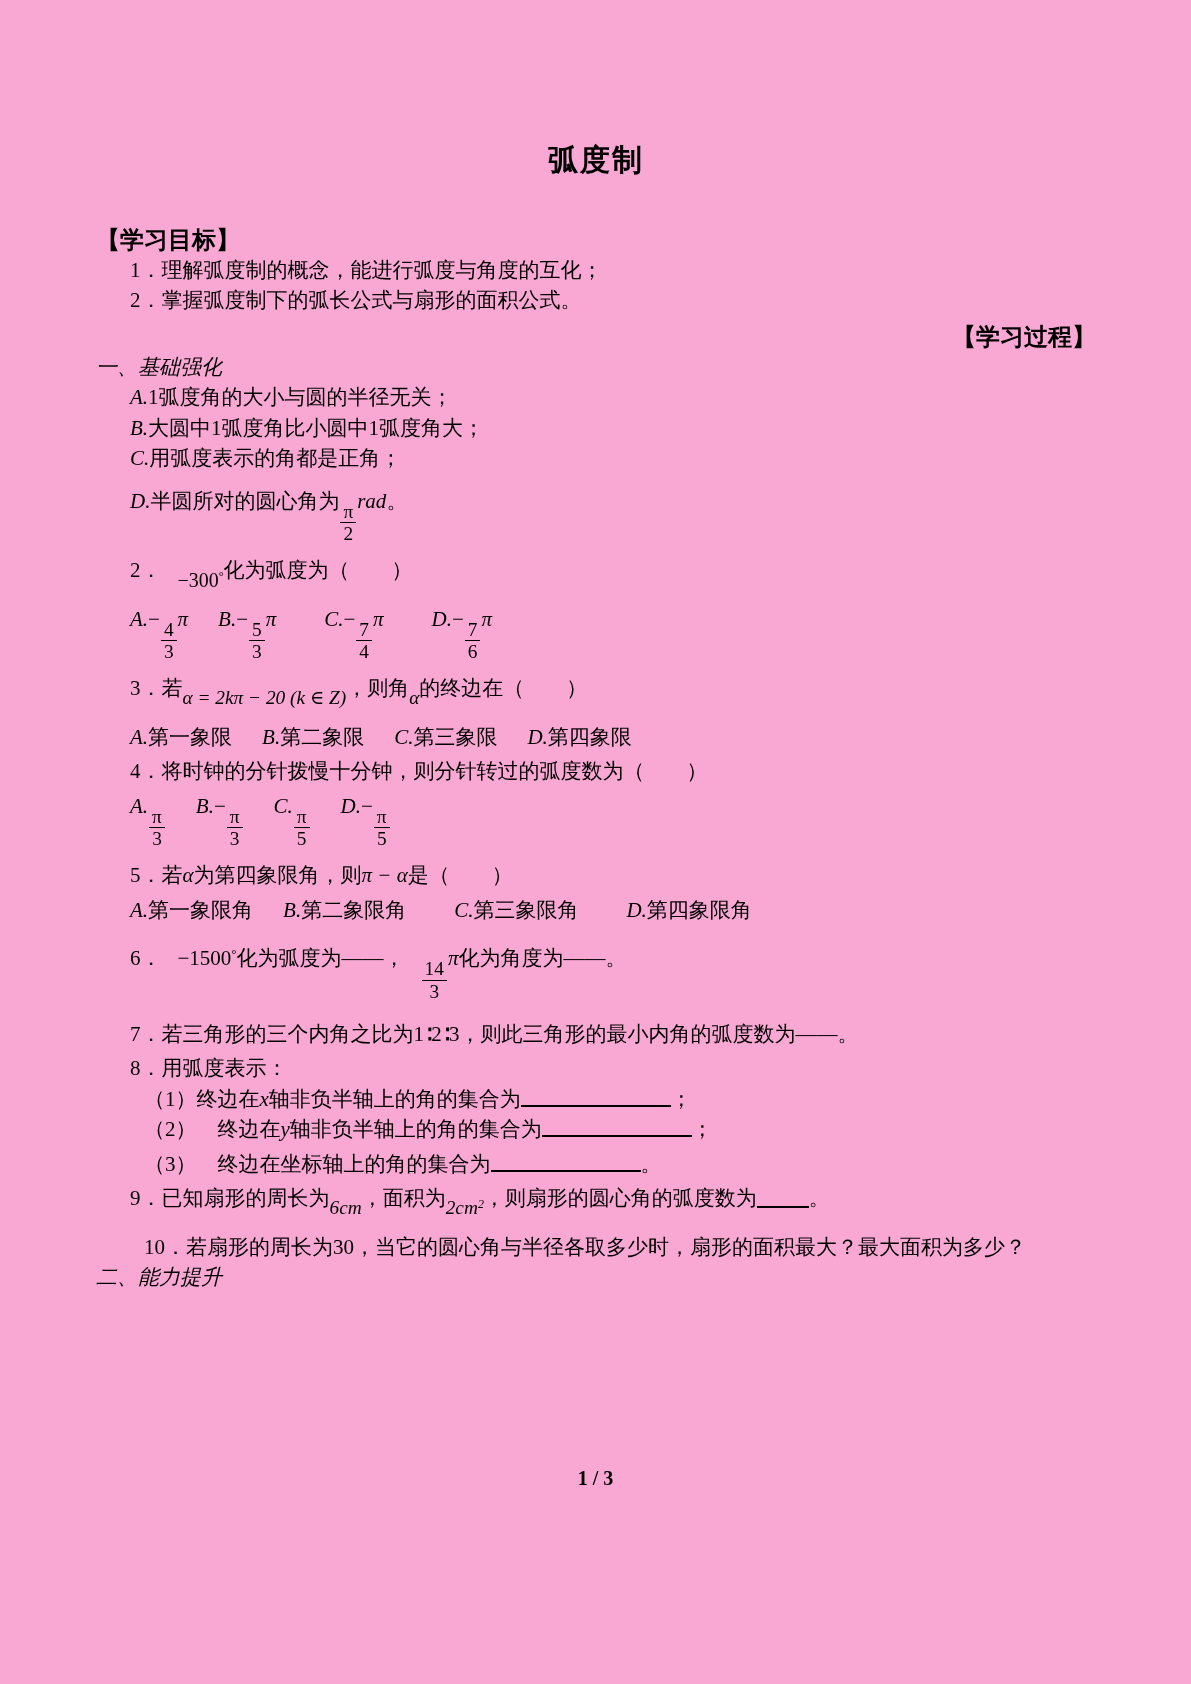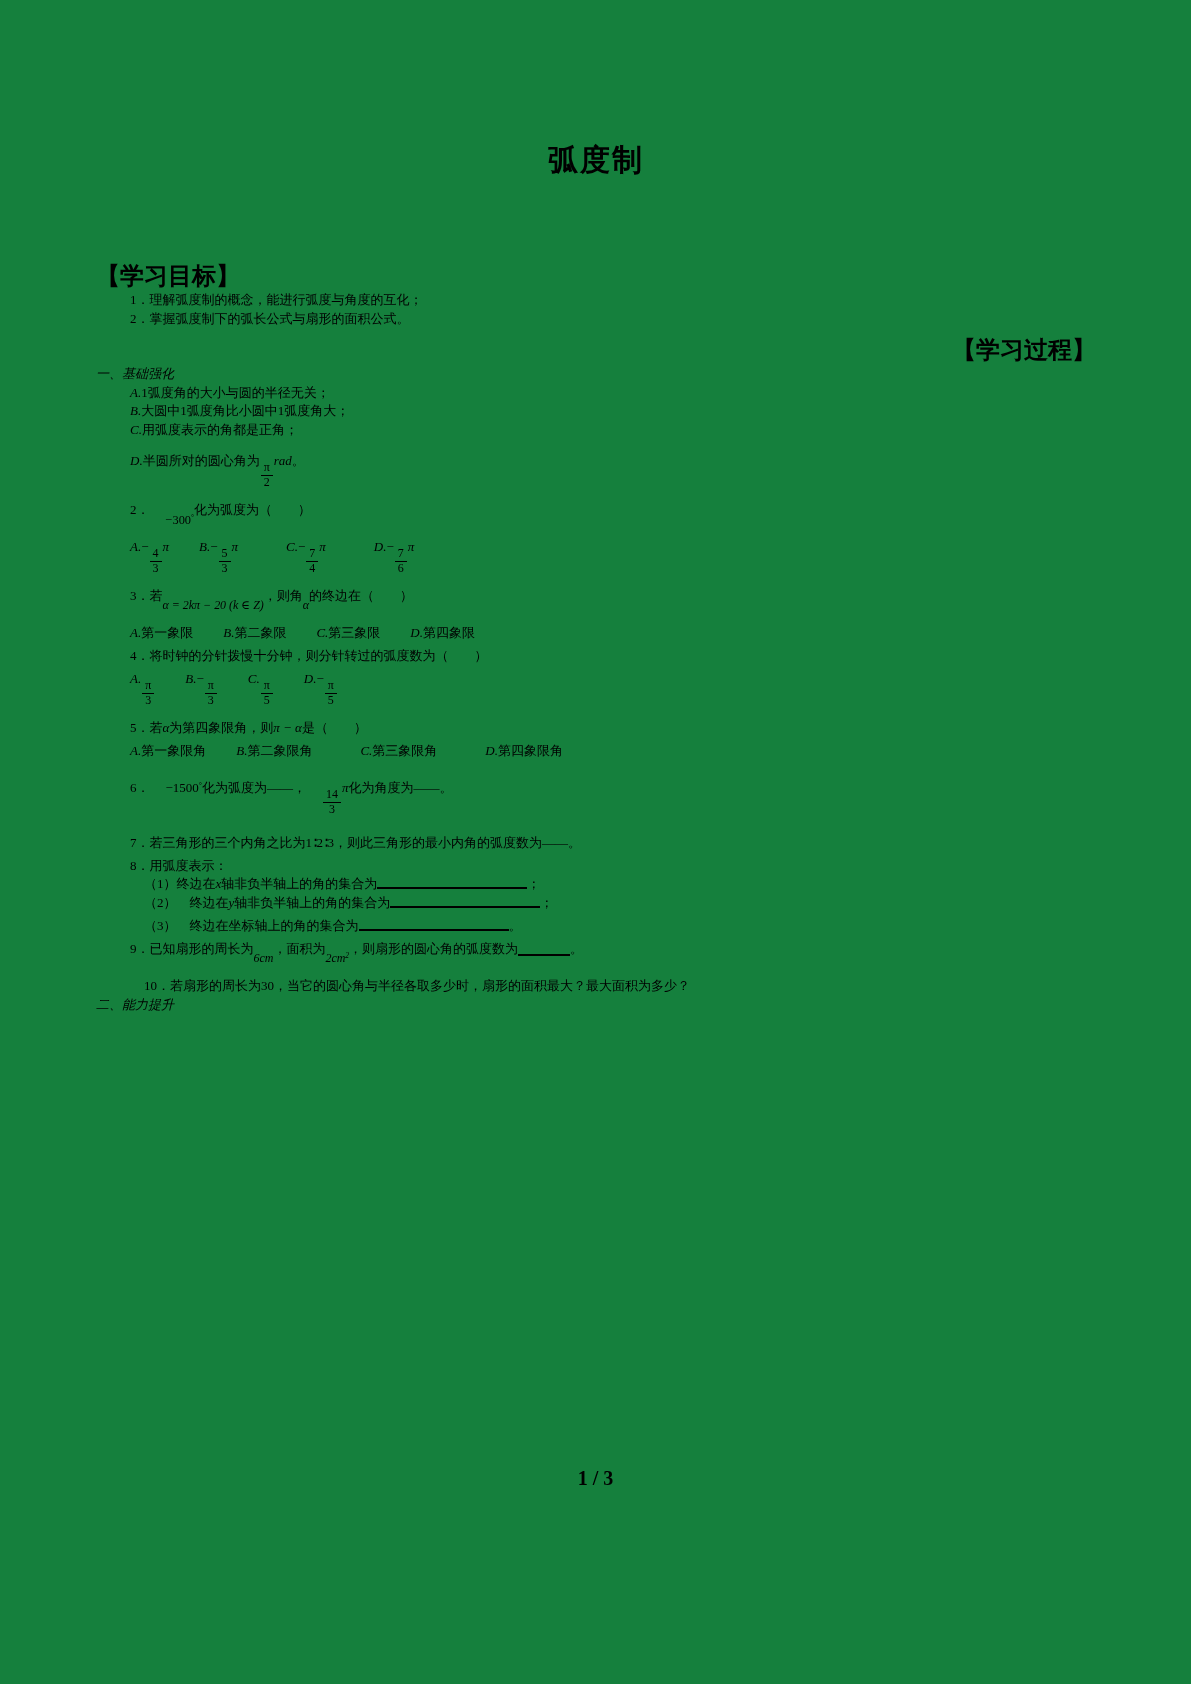--- a/index.html
+++ b/index.html
@@ -9,21 +9,21 @@
   }
   body {
     font-family: "Liberation Serif", "DejaVu Serif", serif;
     color: #000000;
   }
   .page {
     position: relative;
     width: 1191px;
     height: 1684px;
     margin: 0 auto;
-    background: #15803d;
+    background: #f9a8d4;
     overflow: hidden;
   }
   .content {
     position: absolute;
     left: 96px;
     top: 0;
     width: 1000px;
   }
   .doc-title {
     text-align: center;
@@ -34,24 +34,24 @@
     margin-bottom: 0;
     font-family: "DejaVu Serif", "Liberation Serif", serif;
   }
   .section-head {
     font-size: 24px;
     font-weight: bold;
     margin-top: 0;
     line-height: 1.25;
     font-family: "DejaVu Serif", "Liberation Serif", serif;
   }
-  .sec-goals { margin-top: 80px; }
+  .sec-goals { margin-top: 44px; }
   .sec-process { margin-top: 6px; text-align: right; }
   .line {
-    font-size: 13px;
+    font-size: 21px;
     line-height: 1.45;
     white-space: nowrap;
   }
   .ind0 { margin-left: 0px; font-style: italic; }
   .ind1 { margin-left: 34px; }
   .ind2 { margin-left: 48px; }
   .opt-label {
     font-style: italic;
     font-family: "Liberation Serif", "DejaVu Serif", serif;
   }

